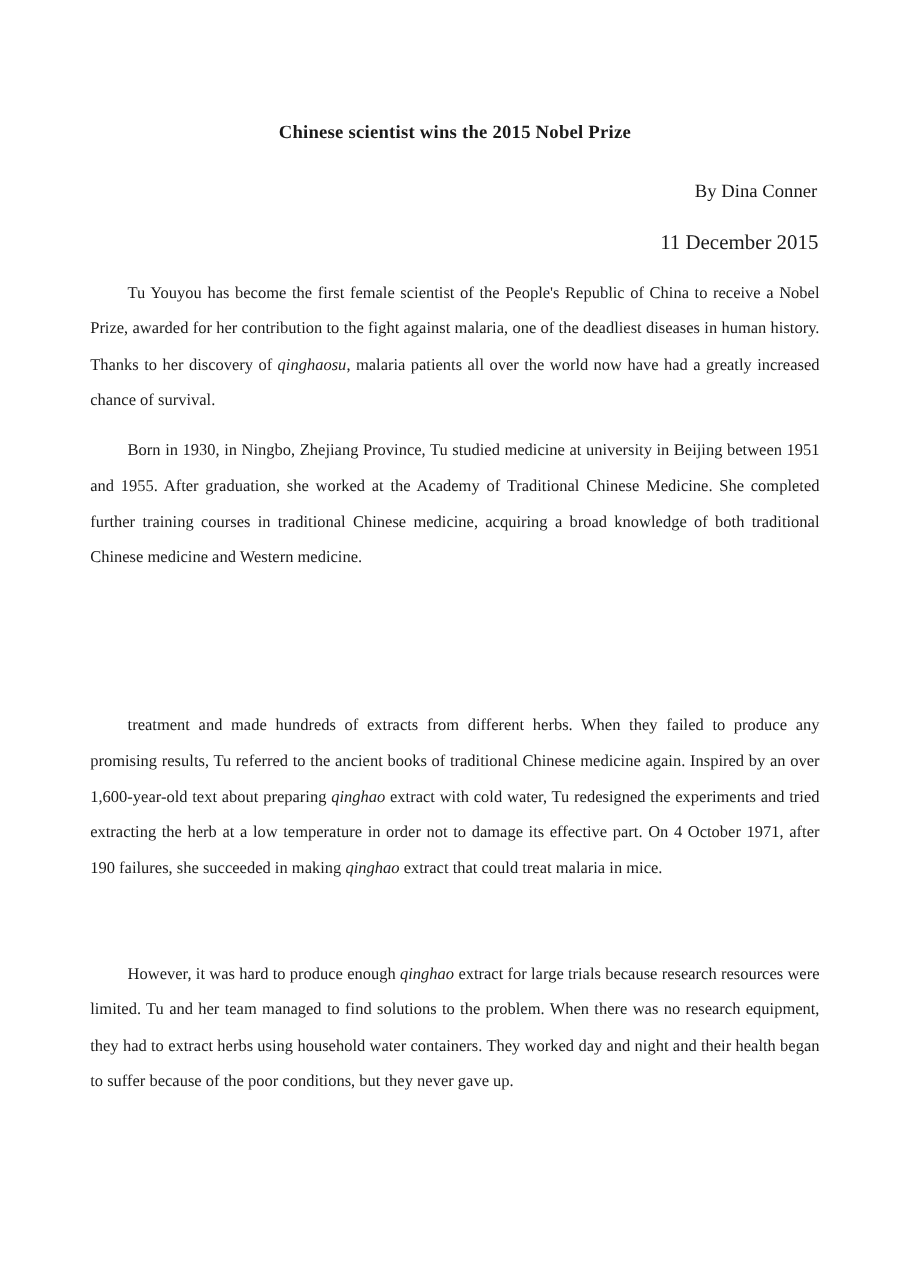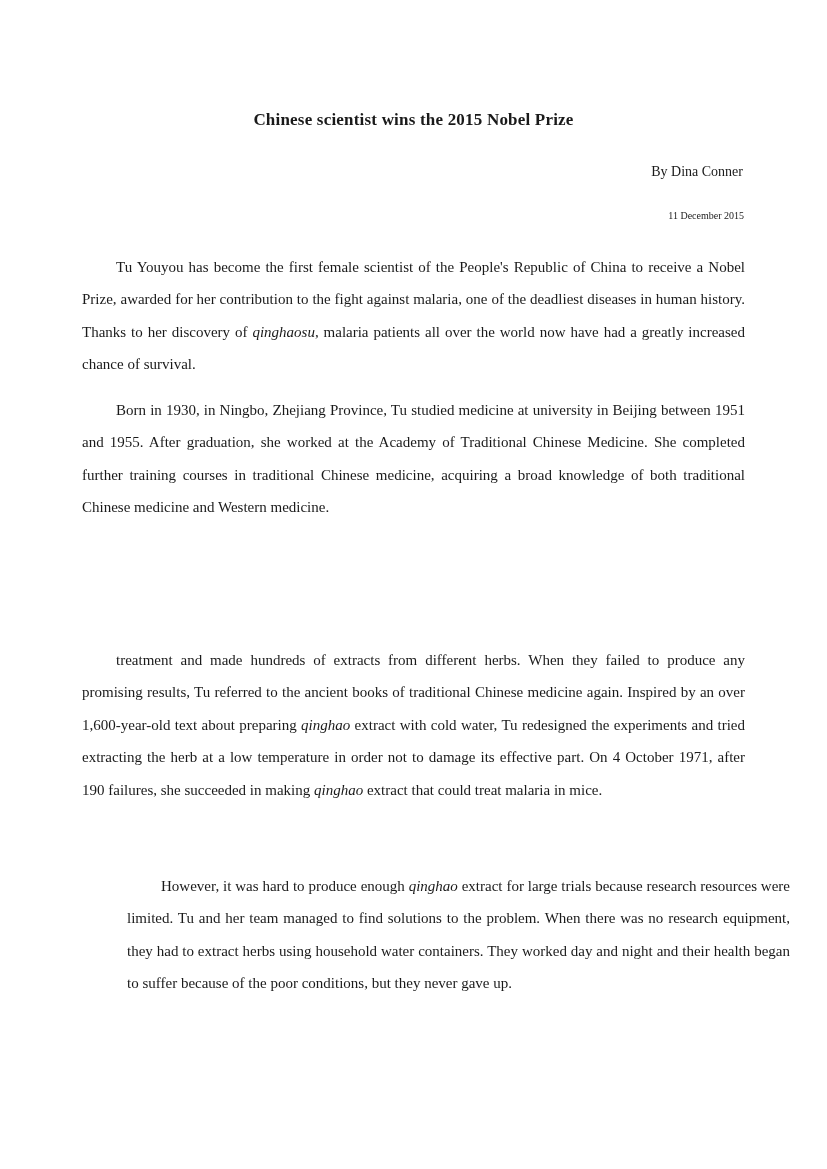--- a/index.html
+++ b/index.html
@@ -1,29 +1,29 @@
 <!DOCTYPE html>
 <html><head>
 <meta charset="utf-8">
 <style>
   html, body { margin: 0; padding: 0; background: #ffffff; }
   body { width: 827px; height: 1169px; position: relative; overflow: hidden;
          font-family: "Liberation Serif", "DejaVu Serif", serif; color: #1a1a1a; }
   .page { position: absolute; left: 0; top: 0; width: 827px; height: 1169px; background: #fff; }
   .title { position: absolute; left: 0; width: 827px; top: 110px; text-align: center;
            font-weight: bold; font-size: 17px; letter-spacing: 0.2px; }
-  .byline { position: absolute; right: 84px; top: 164px; font-size: 14px; text-align: right; }
-  .date { position: absolute; right: 83px; top: 210px; font-size: 10px; text-align: right; font-family: Liberation Serif, serif; }
+  .byline { position: absolute; right: 84px; top: 164px; font-size: 17px; text-align: right; }
+  .date { position: absolute; right: 83px; top: 210px; font-size: 19px; text-align: right; font-family: Liberation Serif, serif; }
   .para { position: absolute; left: 82px; width: 663px; font-size: 15px; line-height: 32.4px;
           text-align: justify; text-align-last: left; margin: 0; }
   .p1 { top: 251px; text-indent: 34px; }
   .p2 { top: 394px; text-indent: 34px; }
   .p3 { top: 550px; text-indent: 62px; }
   .p3b { top: 644px; text-indent: 34px; }
-  .p4 { top: 870px; text-indent: 34px; margin-left: 45px; }
+  .p4 { top: 870px; text-indent: 34px; }
   em { }
 </style>
 </head>
 <body>
 
 <div class="page">
   <div class="title">Chinese scientist wins the 2015 Nobel Prize</div>
   <div class="byline">By Dina Conner</div>
   <div class="date">11 December 2015</div>
 

